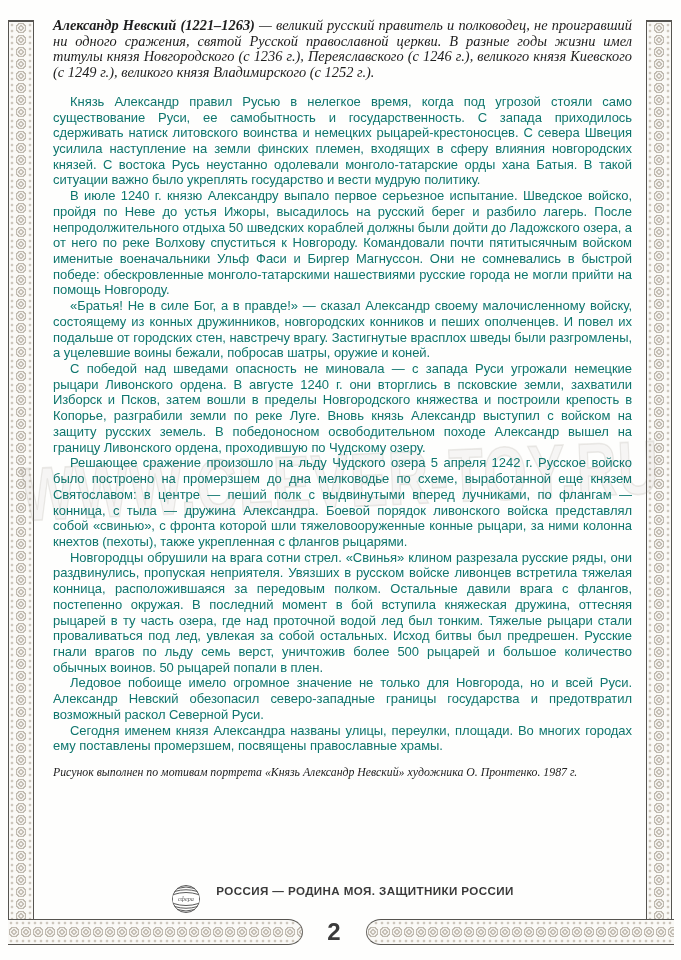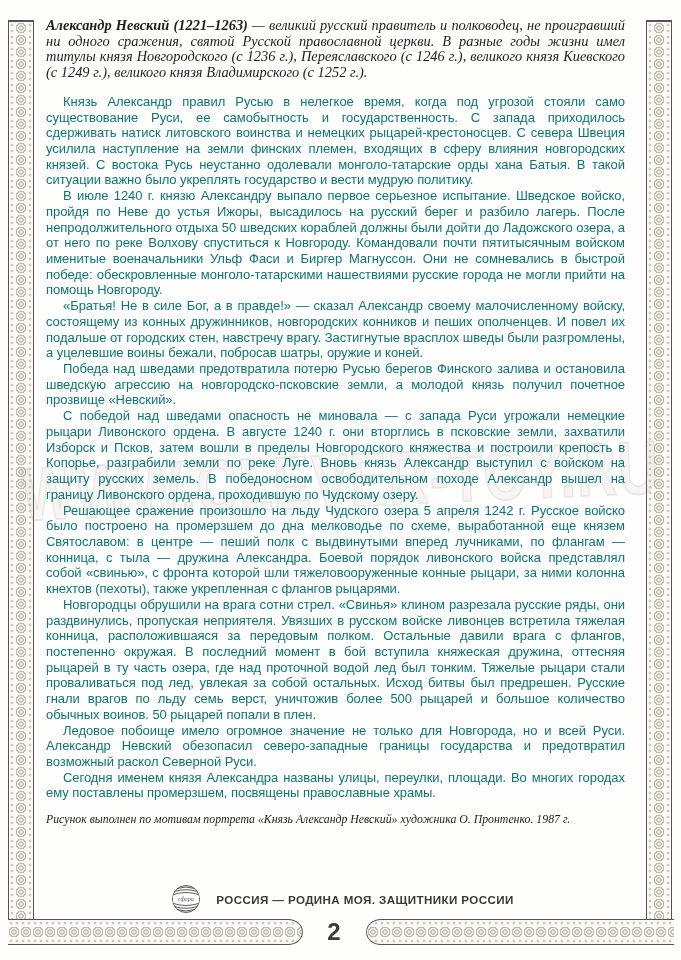--- a/index.html
+++ b/index.html
@@ -44,21 +44,21 @@
                        border-radius: 0 16px 16px 0 / 0 14px 14px 0; }
   .strip-h.righthalf { left: 358px; width: 307px; border-left: 1.5px solid #6a6762;
                        border-radius: 16px 0 0 16px / 14px 0 0 14px; }
   .page-number {
     position: absolute; left: 294px; width: 64px; top: -2px; height: 30px;
     display: flex; align-items: center; justify-content: center;
     font-weight: 700; font-size: 24px; color: #3b3b3b;
   }
 
   
-  .text-col { position: absolute; left: 46px; top: 18px; width: 579px; }
+  .text-col { position: absolute; left: 53px; top: 18px; width: 579px; }
 
   .intro {
     font-family: "Liberation Serif", "DejaVu Serif", serif;
     font-style: italic; font-size: 14.4px; line-height: 15.7px;
     text-align: justify; color: #1d1d1d; margin: 0 0 13px 0;
   }
   .intro .name { font-weight: 700; }
 
   .body-text p {
     margin: 0; text-indent: 17px;
@@ -70,21 +70,21 @@
   .footnote {
     margin-top: 11px;
     font-family: Liberation Serif, serif;
     font-style: italic; font-size: 11.8px; line-height: 14px;
     color: #222;
   }
 
   
   .footer {
     position: absolute; left: 53px; width: 579px; top: 884px;
-    display: flex; justify-content: center; align-items: center; gap: 15px;
+    display: flex; justify-content: center; align-items: flex-start; gap: 15px;
   }
   .logo { width: 30px; height: 30px; flex: 0 0 auto; }
   .brand-block { text-align: center; }
   .brand-line { font-weight: 700; font-size: 11.6px; letter-spacing: 0.4px; color: #3a3a3a; }
   .copyright  { font-size: 10.6px; color: #4a4a4a; margin-top: 3px; }
 
   
   .watermark {
     position: absolute; left: 10px; top: 448px; width: 661px;
     text-align: center; font-weight: 700; font-size: 56px;
@@ -111,21 +111,20 @@
   <div class="watermark">WWW.CLEVER-TOY.RU</div>
 
   <div class="text-col">
 
     <p class="intro"><span class="name">Александр Невский (1221–1263)</span><span> — великий русский правитель и полководец, не проигравший ни одного сражения, святой Русской православной церкви. В разные годы жизни имел титулы князя Новгородского (с 1236 г.), Переяславского (с 1246 г.), великого князя Киевского (с 1249 г.), великого князя Владимирского (с 1252 г.).</span></p>
 
     <div class="body-text">
       <p>Князь Александр правил Русью в нелегкое время, когда под угрозой стояли само существование Руси, ее самобытность и государственность. С запада приходилось сдерживать натиск литовского воинства и немецких рыцарей-крестоносцев. С севера Швеция усилила наступление на земли финских племен, входящих в сферу влияния новгородских князей. С востока Русь неустанно одолевали монголо-татарские орды хана Батыя. В такой ситуации важно было укреплять государство и вести мудрую политику.</p>
       <p>В июле 1240 г. князю Александру выпало первое серьезное испытание. Шведское войско, пройдя по Неве до устья Ижоры, высадилось на русский берег и разбило лагерь. После непродолжительного отдыха 50 шведских кораблей должны были дойти до Ладожского озера, а от него по реке Волхову спуститься к Новгороду. Командовали почти пятитысячным войском именитые военачальники Ульф Фаси и Биргер Магнуссон. Они не сомневались в быстрой победе: обескровленные монголо-татарскими нашествиями русские города не могли прийти на помощь Новгороду.</p>
       <p>«Братья! Не в силе Бог, а в правде!» — сказал Александр своему малочисленному войску, состоящему из конных дружинников, новгородских конников и пеших ополченцев. И повел их подальше от городских стен, навстречу врагу. Застигнутые врасплох шведы были разгромлены, а уцелевшие воины бежали, побросав шатры, оружие и коней.</p>
-      <p>Победа над шведами предотвратила потерю Русью берегов Финского залива и остановила шведскую агрессию на новгородско-псковские земли, а молодой князь получил почетное прозвище «Невский».</p>
       <p>С победой над шведами опасность не миновала — с запада Руси угрожали немецкие рыцари Ливонского ордена. В августе 1240 г. они вторглись в псковские земли, захватили Изборск и Псков, затем вошли в пределы Новгородского княжества и построили крепость в Копорье, разграбили земли по реке Луге. Вновь князь Александр выступил с войском на защиту русских земель. В победоносном освободительном походе Александр вышел на границу Ливонского ордена, проходившую по Чудскому озеру.</p>
       <p>Решающее сражение произошло на льду Чудского озера 5 апреля 1242 г. Русское войско было построено на промерзшем до дна мелководье по схеме, выработанной еще князем Святославом: в центре — пеший полк с выдвинутыми вперед лучниками, по флангам — конница, с тыла — дружина Александра. Боевой порядок ливонского войска представлял собой «свинью», с фронта которой шли тяжеловооруженные конные рыцари, за ними колонна кнехтов (пехоты), также укрепленная с флангов рыцарями.</p>
       <p>Новгородцы обрушили на врага сотни стрел. «Свинья» клином разрезала русские ряды, они раздвинулись, пропуская неприятеля. Увязших в русском войске ливонцев встретила тяжелая конница, расположившаяся за передовым полком. Остальные давили врага с флангов, постепенно окружая. В последний момент в бой вступила княжеская дружина, оттесняя рыцарей в ту часть озера, где над проточной водой лед был тонким. Тяжелые рыцари стали проваливаться под лед, увлекая за собой остальных. Исход битвы был предрешен. Русские гнали врагов по льду семь верст, уничтожив более 500 рыцарей и большое количество обычных воинов. 50 рыцарей попали в плен.</p>
       <p>Ледовое побоище имело огромное значение не только для Новгорода, но и всей Руси. Александр Невский обезопасил северо-западные границы государства и предотвратил возможный раскол Северной Руси.</p>
       <p>Сегодня именем князя Александра названы улицы, переулки, площади. Во многих городах ему поставлены промерзшем, посвящены православные храмы.</p>
     </div>
 
     <div class="footnote">Рисунок выполнен по мотивам портрета «Князь Александр Невский» художника О. Пронтенко. 1987 г.</div>
   </div>
 

